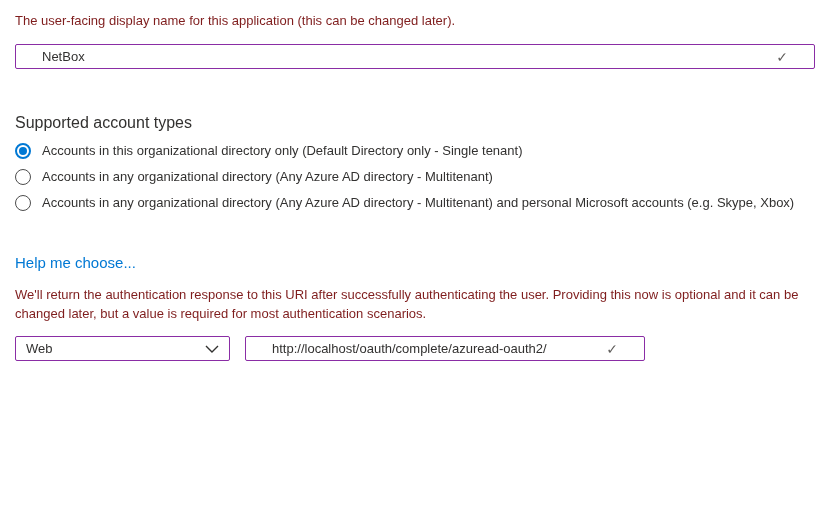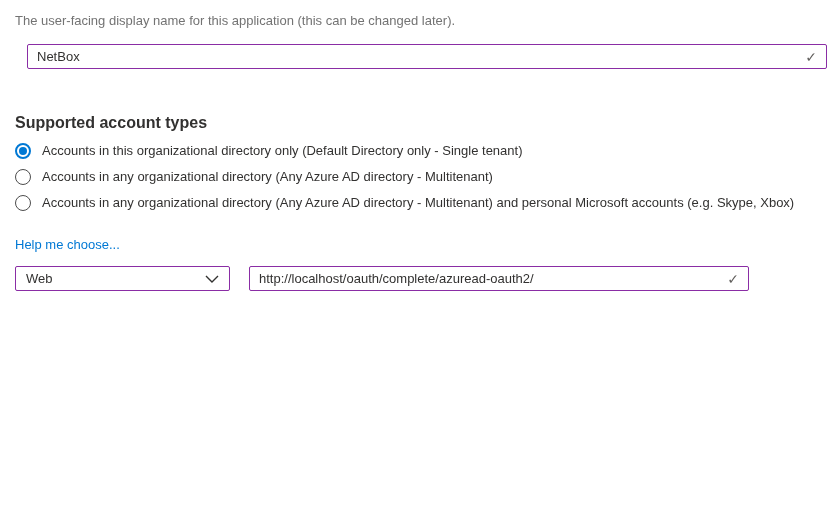--- a/index.html
+++ b/index.html
@@ -16,43 +16,42 @@
   .section-title {
     margin: 0; padding: 0;
     font-size: 16px; font-weight: 400; color: #323130;
     line-height: 19px;
   }
   .title-name { margin-top: 12px; }
   .req-marker { color: #e81123; margin-right: 4px; font-size: 14px; }
 
   .desc {
     margin: 13px 0 0 0;
-    font-size: 13px; line-height: 15px; color: #737373;
+    font-size: 13px; line-height: 15px; color: #7f1d1d;
   }
 
   .text-field {
     margin-top: 16px;
     width: 800px; height: 25px;
     border: 1.5px solid #8a2da5; border-radius: 2px;
     display: flex; align-items: center;
-    padding: 0 9px;
+    padding: 0 26px;
     background: #fff;
-    margin-left: 12px;
   }
   .text-field input {
     flex: 1; border: none; outline: none; padding: 0; margin: 0;
     font-family: "Liberation Sans", sans-serif;
     font-size: 13px; color: #323130; background: transparent;
   }
   .check {
     color: #605e5c; font-size: 14px; line-height: 14px;
     flex: 0 0 auto; margin-left: 8px;
   }
 
-  .title-account { margin-top: 44px; font-weight: bold; }
+  .title-account { margin-top: 44px; }
   .question { margin-top: 20px; }
 
   .radio-group { margin-top: 11px; }
   .radio-row {
     display: flex; align-items: flex-start;
     height: 16px; margin-bottom: 10px;
     cursor: pointer;
   }
   .radio {
     width: 16px; height: 16px; border-radius: 50%;
@@ -66,36 +65,36 @@
     display: block;
     width: 8px; height: 8px; border-radius: 50%;
     background: #0078d4;
   }
   .radio-label {
     margin-left: 11px; font-size: 13px; color: #323130; line-height: 16px;
     white-space: nowrap;
   }
 
   .help-link {
-    display: inline-block; margin-top: 16px;
-    font-size: 13px; color: #0078d4; text-decoration: none; cursor: pointer;
+    display: inline-block; margin-top: 33px;
+    font-size: 15px; color: #0078d4; text-decoration: none; cursor: pointer;
   }
 
   .title-redirect { margin-top: 49px; }
   .desc-redirect { max-width: 806px; line-height: 19px; }
 
-  .uri-row { margin-top: 13px; display: flex; gap: 7px; }
+  .uri-row { margin-top: 13px; display: flex; gap: 15px; }
   .select-box {
     width: 215px; height: 25px;
     border: 1.5px solid #8a2da5; border-radius: 2px;
     display: flex; align-items: center; justify-content: space-between;
     padding: 0 10px; cursor: pointer; background: #fff;
   }
   .select-box .select-value { font-size: 13px; color: #323130; }
-  .uri-field { margin-top: 0; width: 500px; }
+  .uri-field { margin-top: 0; width: 400px; }
 </style>
 </head>
 <body>
 
 <div class="page">
 
   
 
   <p class="desc">The user-facing display name for this application (this can be changed later).</p>
 
@@ -122,20 +121,21 @@
     <div class="radio-row">
       <span class="radio"></span>
       <span class="radio-label">Accounts in any organizational directory (Any Azure AD directory - Multitenant) and personal Microsoft accounts (e.g. Skype, Xbox)</span>
     </div>
   </div>
 
   <a class="help-link">Help me choose...</a>
 
   
 
+  <p class="desc desc-redirect">We'll return the authentication response to this URI after successfully authenticating the user. Providing this now is optional and it can be changed later, but a value is required for most authentication scenarios.</p>
 
   <div class="uri-row">
     <div class="select-box">
       <span class="select-value">Web</span>
       <svg width="14" height="8" viewBox="0 0 14 8">
         <polyline points="1,1 7,7 13,1" fill="none" stroke="#323130" stroke-width="1.4"></polyline>
       </svg>
     </div>
     <div class="text-field uri-field">
       <input type="text" value="http://localhost/oauth/complete/azuread-oauth2/" style="">

